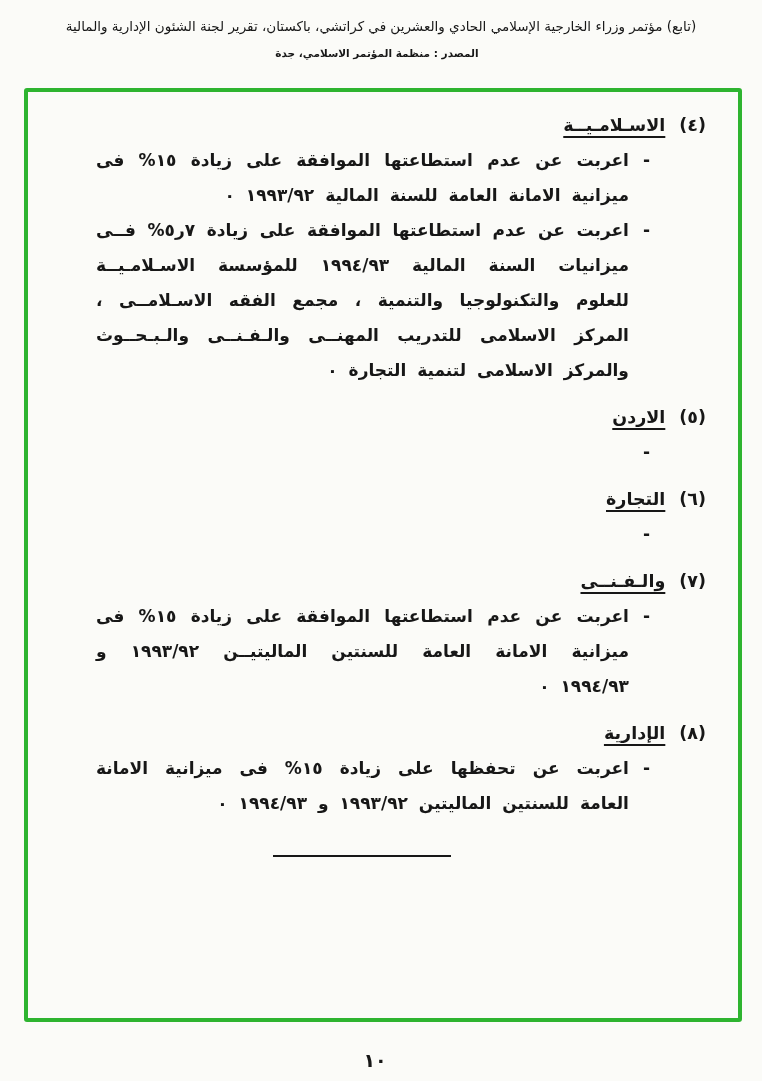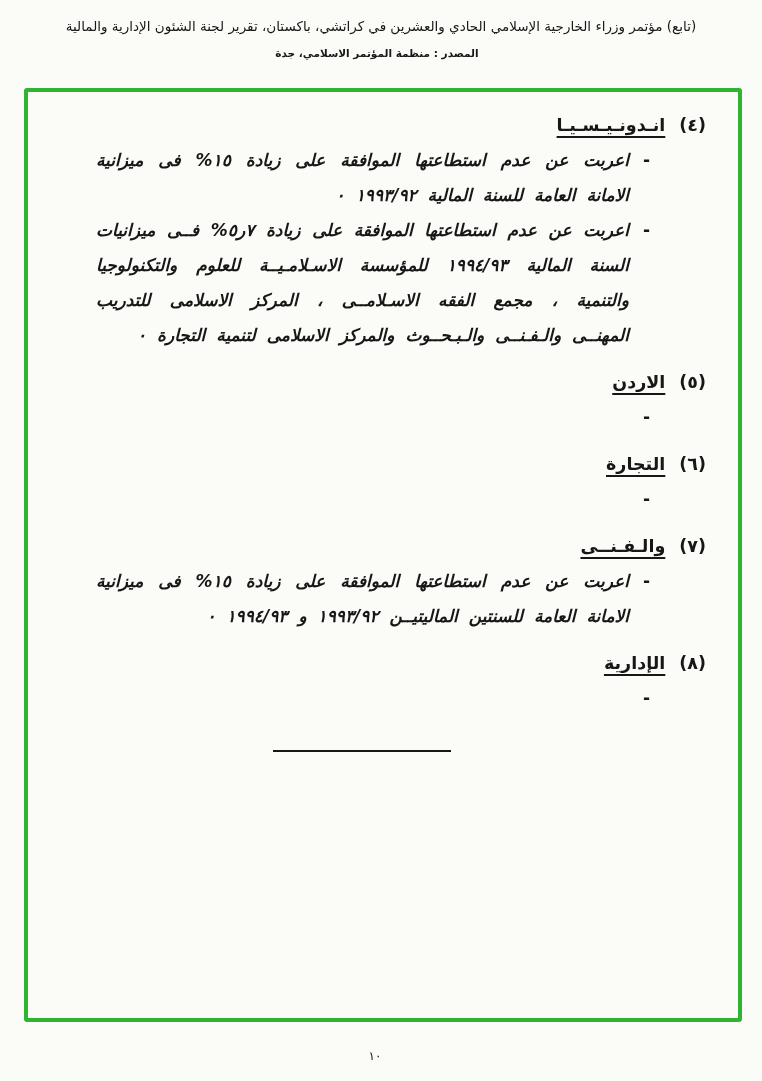--- a/index.html
+++ b/index.html
@@ -43,43 +43,42 @@
   .bullet{
     display:flex;gap:14px;
     padding-right:56px;
     font-weight:700;font-size:17px;line-height:35px;
   }
   .dash{flex:none;}
   .bullet-text{
     flex:1;
     text-align:justify;
     word-spacing:5px;
-    font-style:italic;
   }
   .end-rule{
     width:178px;height:2px;background:var(--ink);
     margin:34px 255px 0 auto;
   }
   .pagenum{
     position:absolute;top:1049px;left:0;right:12px;
-    text-align:center;font-weight:400;font-size:12px;
+    text-align:center;font-weight:700;font-size:19px;
   }
 </style>
 </head>
 <body>
 
 <div class="hdr1">(تابع) مؤتمر وزراء الخارجية الإسلامي الحادي والعشرين في كراتشي، باكستان، تقرير لجنة الشئون الإدارية والمالية</div>
 <div class="hdr2">المصدر :  منظمة المؤتمر الاسلامي، جدة</div>
 
 <div class="frame">
   <div id="sections">
       <section class="sec">
         <div class="sec-head">
           <span class="sec-num">(٤)</span>
-          <span class="sec-title">انـدونـيـسـيـا</span>
+          <span class="sec-title">الاسـلامـيــة</span>
         </div>
         <div class="bullet">
           <span class="dash">-</span>
           <div class="bullet-text">اعربت عن عدم استطاعتها الموافقة على زيادة ١٥% فى ميزانية الامانة العامة للسنة المالية ١٩٩٣/٩٢ ٠</div>
         </div>
         <div class="bullet">
           <span class="dash">-</span>
           <div class="bullet-text">اعربت عن عدم استطاعتها الموافقة على زيادة ٧ر٥% فــى ميزانيات السنة المالية ١٩٩٤/٩٣ للمؤسسة الاسـلامـيــة للعلوم والتكنولوجيا والتنمية ، مجمع الفقه الاسـلامــى ، المركز الاسلامى للتدريب المهنــى والـفـنــى والـبـحــوث والمركز الاسلامى لتنمية التجارة ٠</div>
         </div>
       </section>
@@ -111,19 +110,20 @@
           <div class="bullet-text">اعربت عن عدم استطاعتها الموافقة على زيادة ١٥% فى ميزانية الامانة العامة للسنتين الماليتيــن ١٩٩٣/٩٢ و ١٩٩٤/٩٣ ٠</div>
         </div>
       </section>
       <section class="sec">
         <div class="sec-head">
           <span class="sec-num">(٨)</span>
           <span class="sec-title">الإدارية</span>
         </div>
         <div class="bullet">
           <span class="dash">-</span>
+          <div class="bullet-text">اعربت عن تحفظها على زيادة ١٥% فى ميزانية الامانة العامة للسنتين الماليتين ١٩٩٣/٩٢ و ١٩٩٤/٩٣ ٠</div>
         </div>
       </section>
     </div>
   <div class="end-rule"></div>
 </div>
 
 <div class="pagenum">١٠</div>
 
 </body></html>

